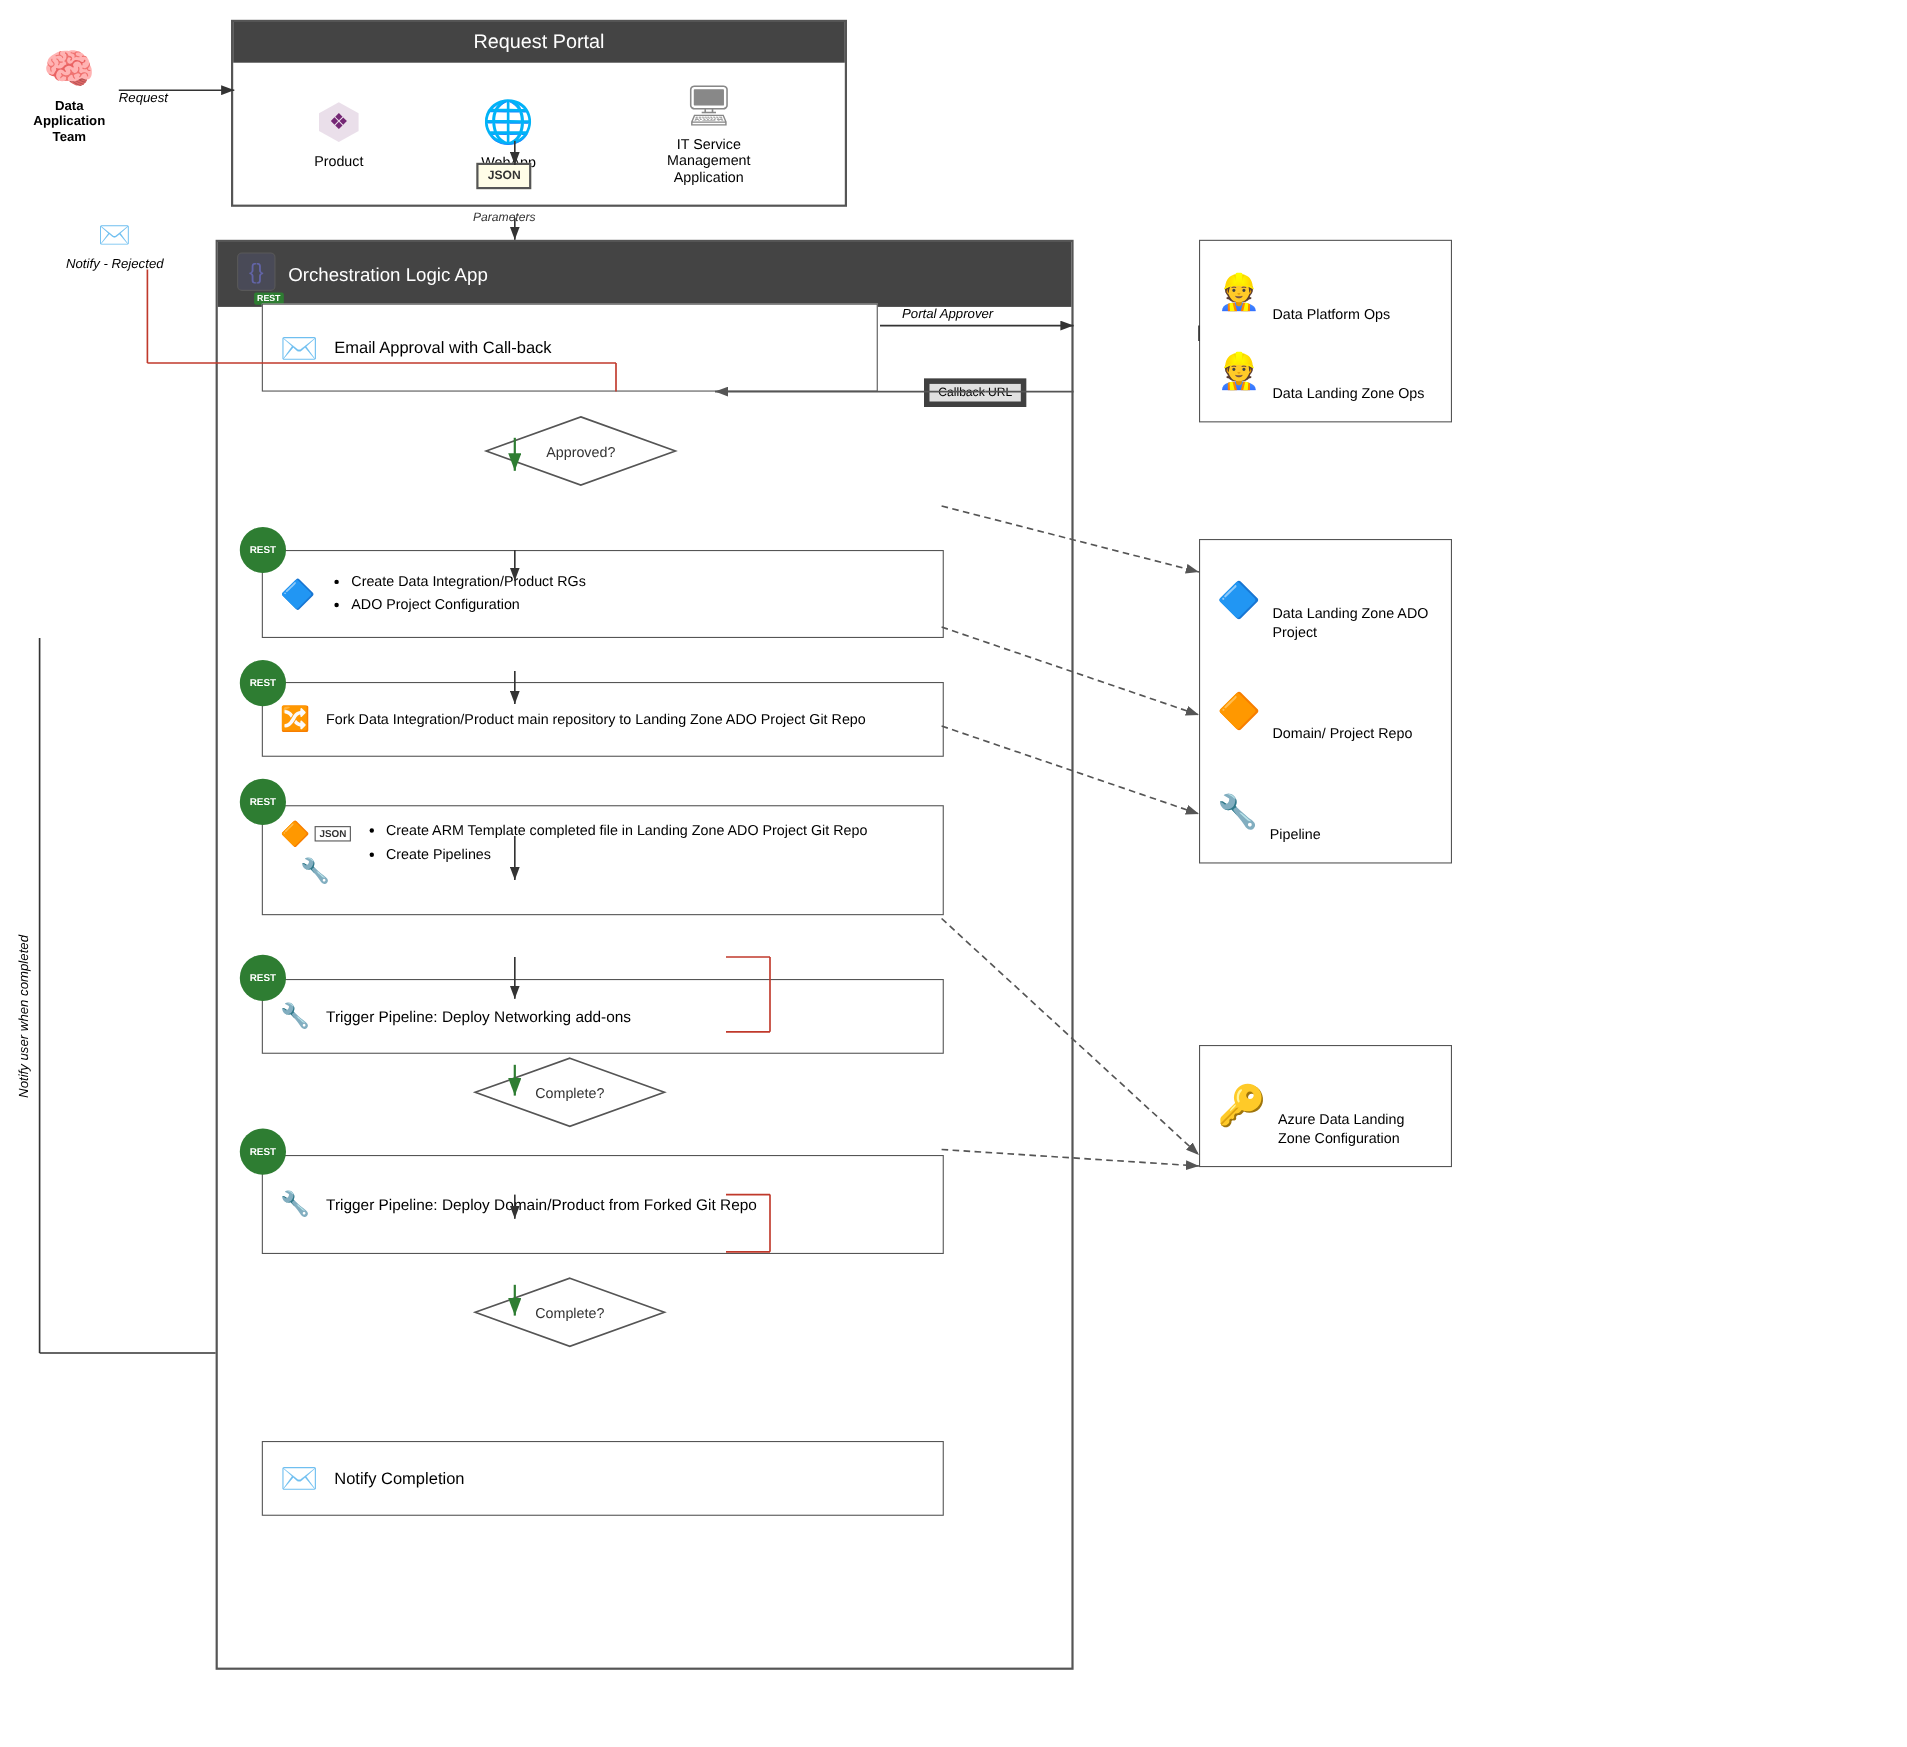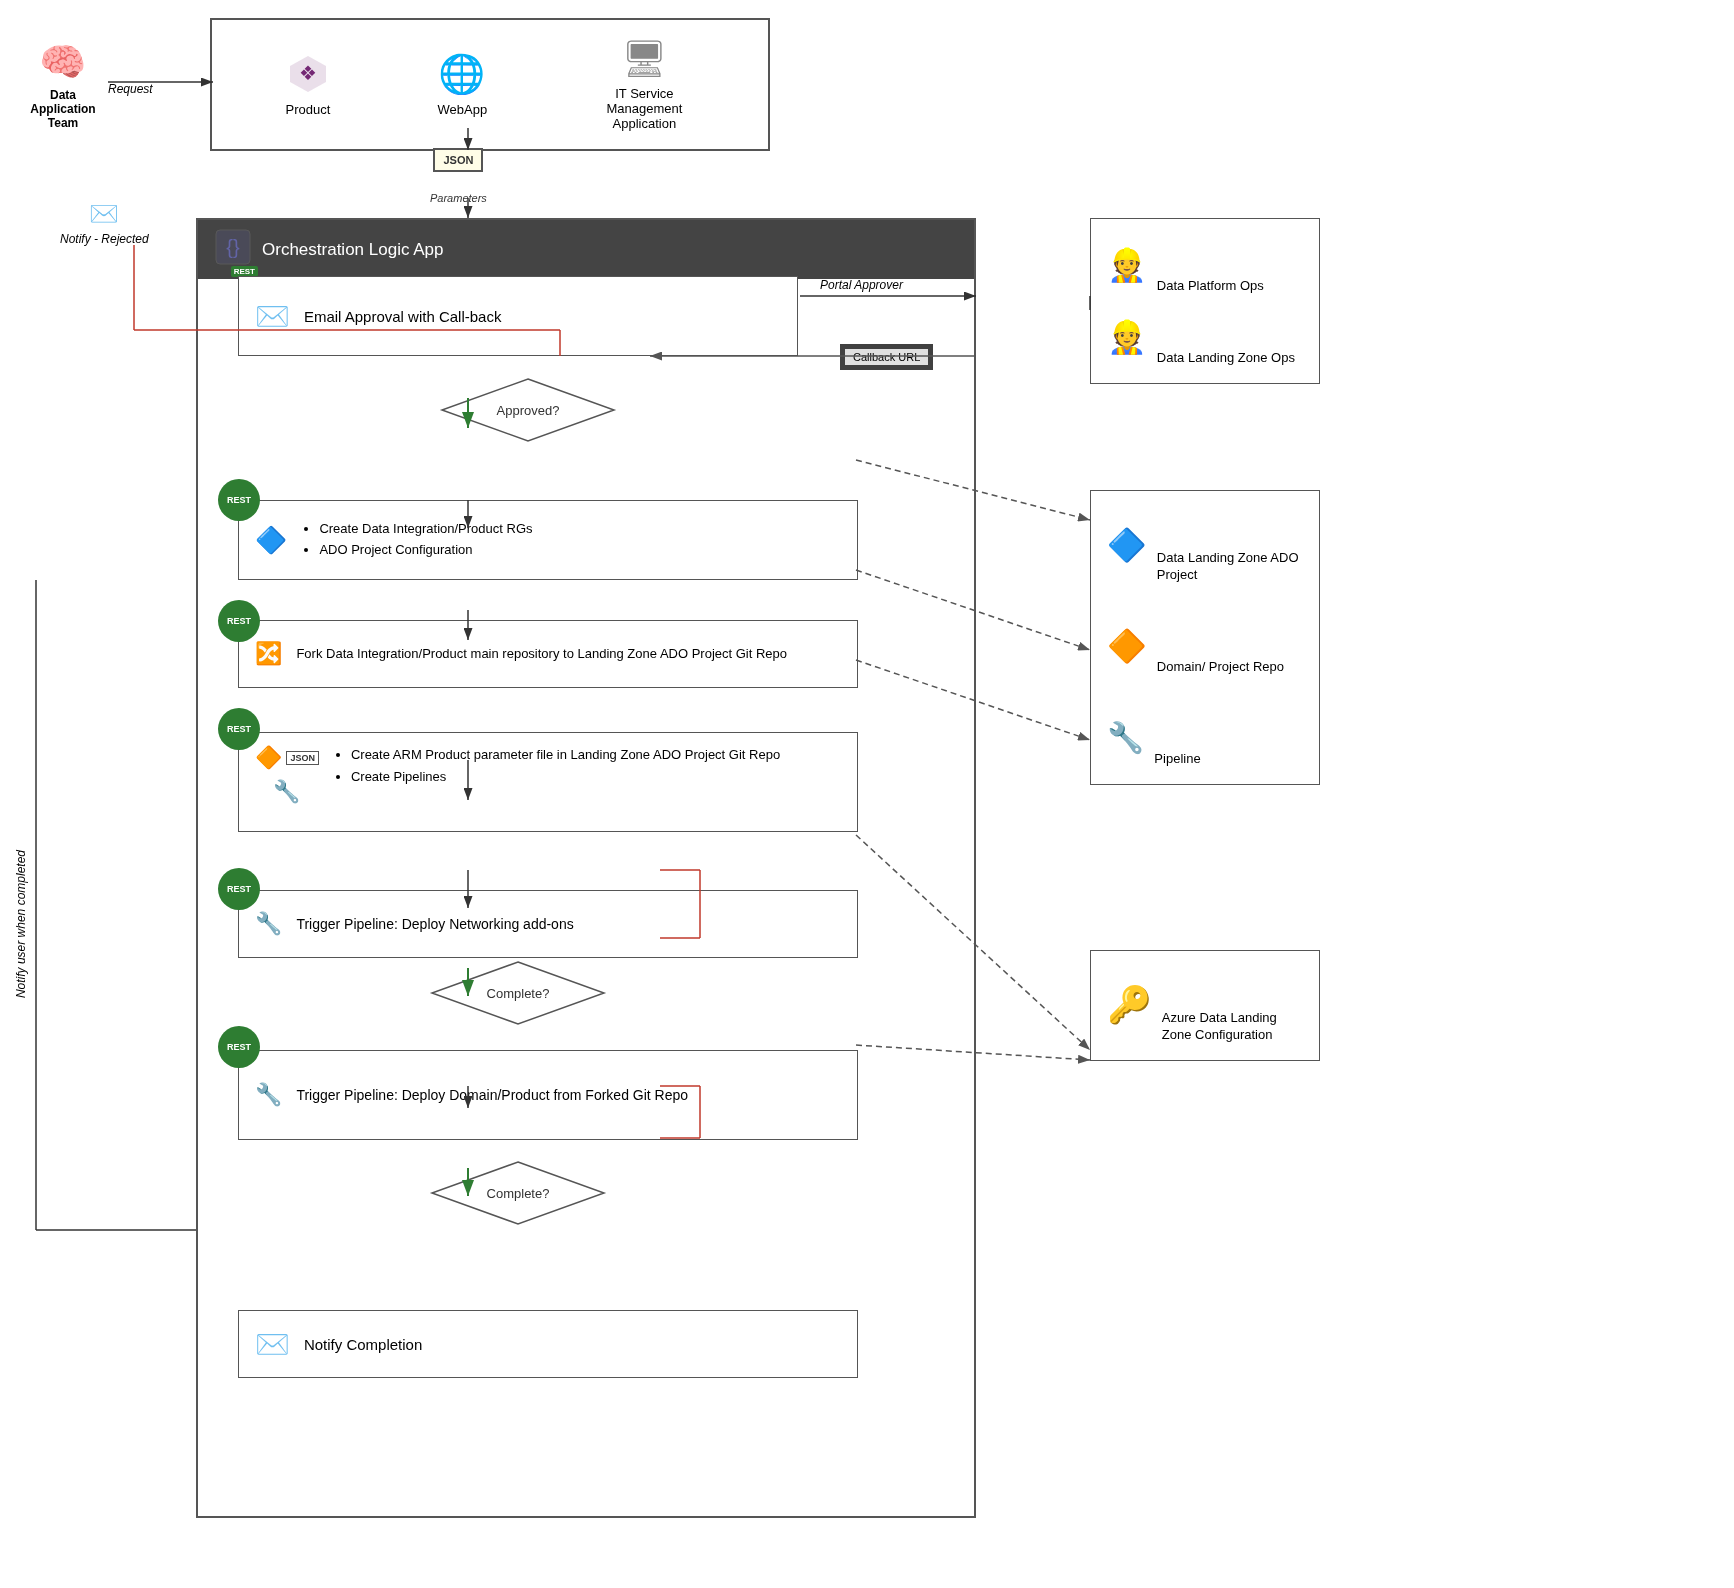--- a/index.html
+++ b/index.html
@@ -348,20 +348,21 @@
   <div class="data-app-team">
     <div style="font-size:38px; color:#2e7d32;">🧠</div>
     <div style="font-size:12px; font-weight:600; text-align:center;">Data Application Team</div>
   </div>
 
   <div class="request-label">
     <em>Request</em>
   </div>
 
   <div class="request-portal-box">
+    <div class="request-portal-header">Request Portal</div>
     <div class="request-portal-body">
 
       <div class="portal-item">
         <div style="width:44px;height:44px;display:flex;align-items:center;justify-content:center;">
           <svg width="40" height="40" viewBox="0 0 40 40">
             <polygon points="20,2 38,12 38,28 20,38 2,28 2,12" fill="#742774" opacity="0.15"></polygon>
             <text x="20" y="26" text-anchor="middle" font-size="20" fill="#742774">❖</text>
           </svg>
         </div>
         <span>Product</span>
@@ -436,21 +437,21 @@
     <div class="inner-box step-box-3">
       <div style="display:flex;flex-direction:column;gap:8px;align-items:center;flex-shrink:0;">
         <div style="display:flex;gap:4px;align-items:center;">
           <span style="font-size:22px;color:#c0392b;">🔶</span>
           <span class="json-badge">JSON</span>
         </div>
         <div style="font-size:22px;">🔧</div>
       </div>
       <div class="step-label">
         <ul>
-          <li>Create ARM Product parameter file in Landing Zone ADO Project Git Repo</li>
+          <li>Create ARM Template completed file in Landing Zone ADO Project Git Repo</li>
           <li>Create Pipelines</li>
         </ul>
       </div>
     </div>
 
     <div style="position:absolute;top:648px;left:20px;width:42px;height:42px;background:#2e7d32;border-radius:50%;display:flex;align-items:center;justify-content:center;color:white;font-size:9px;font-weight:700;z-index:10;">REST</div>
     <div class="inner-box step-box-4">
       <div style="font-size:22px;flex-shrink:0;">🔧</div>
       <span class="step-label">Trigger Pipeline: Deploy Networking add-ons</span>
     </div>

